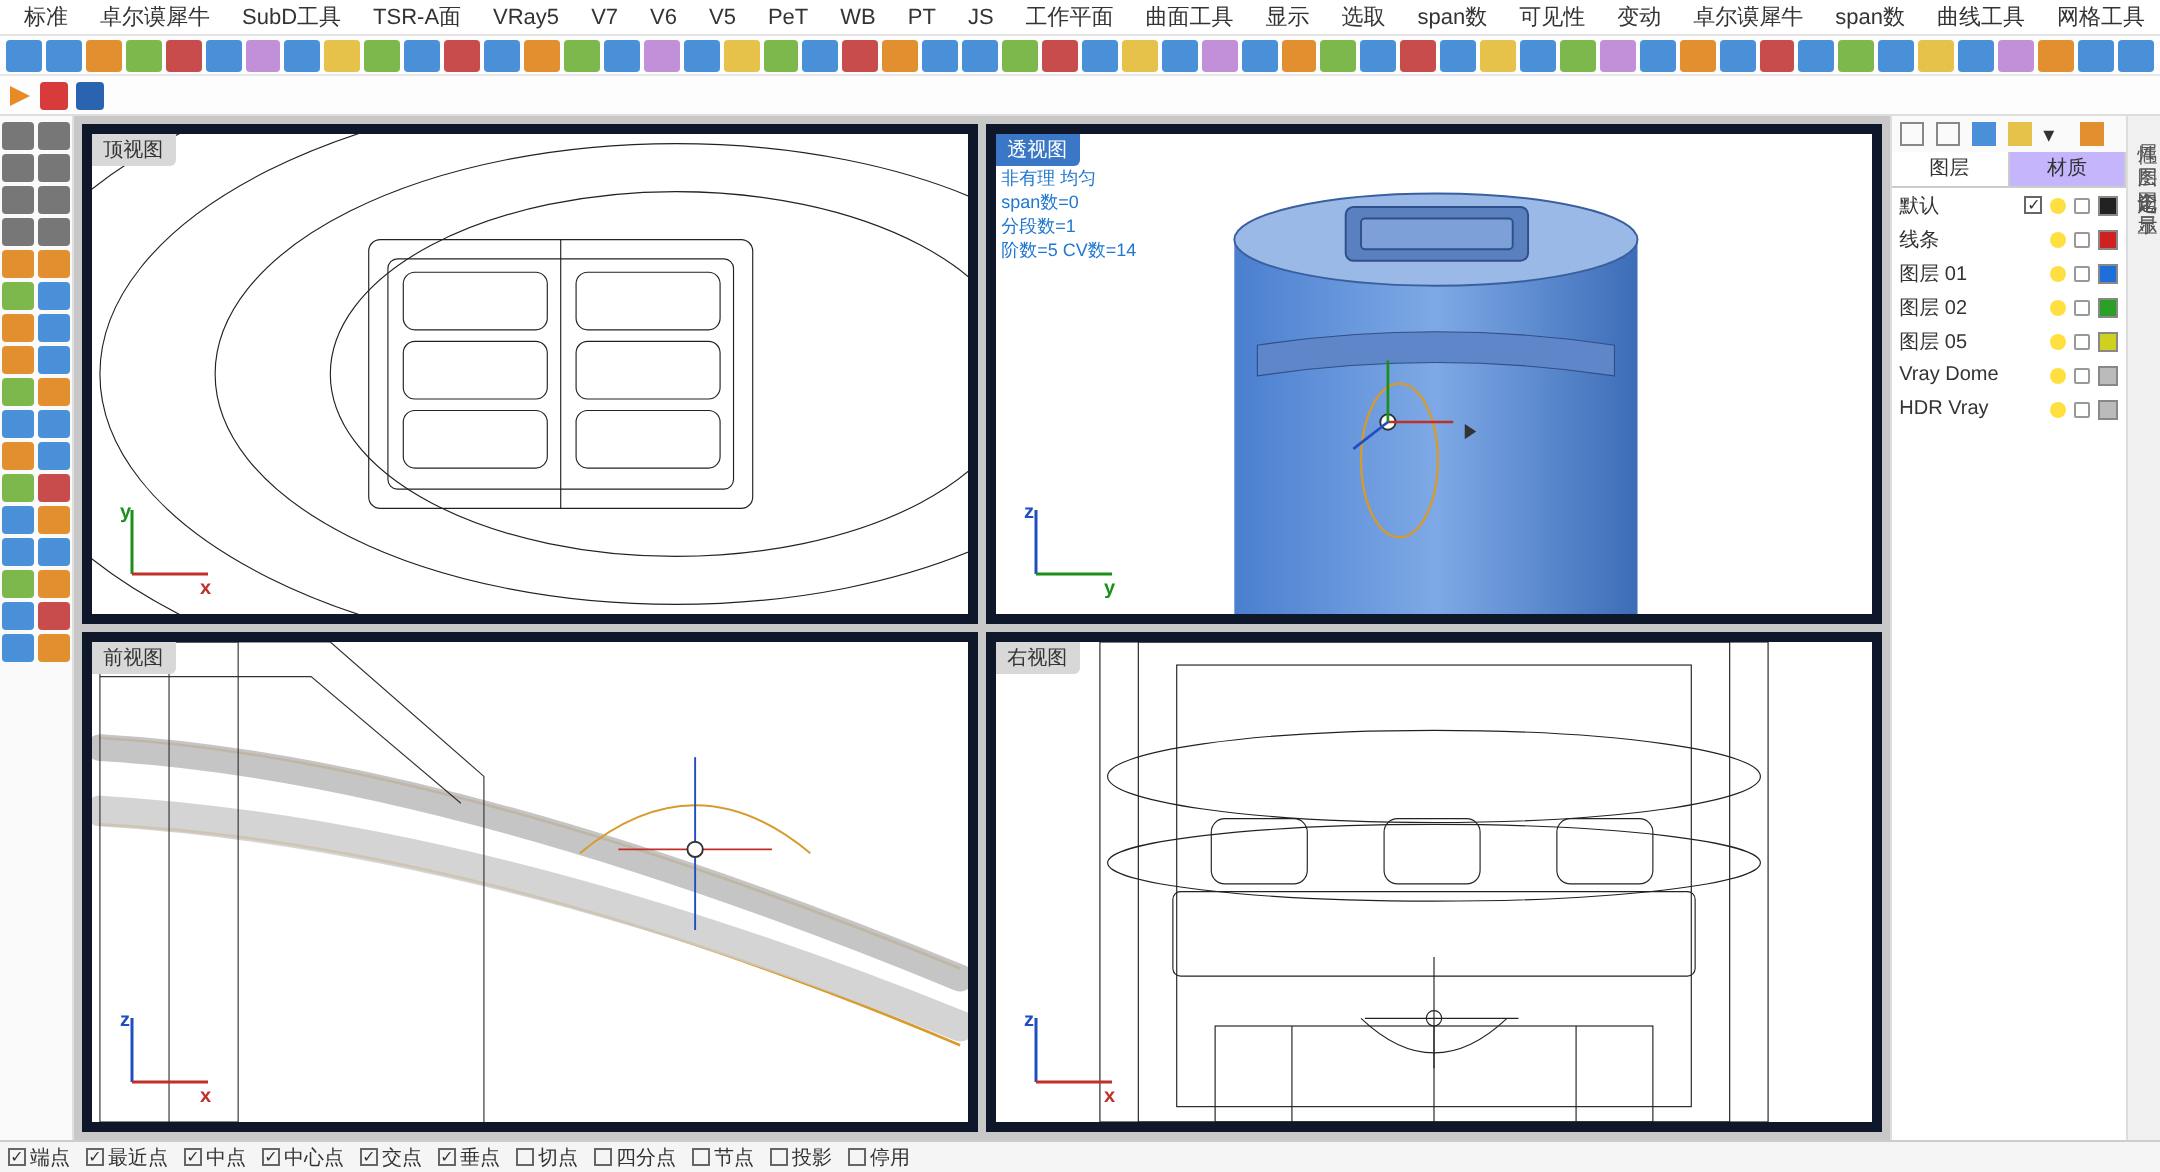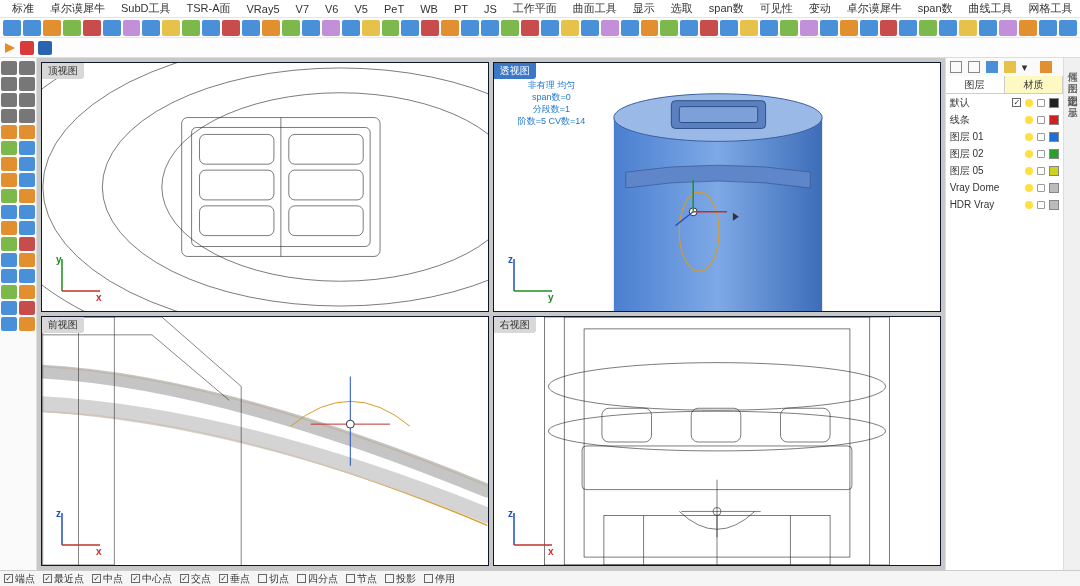--- a/index.html
+++ b/index.html
@@ -16,33 +16,33 @@
   .ico-send { width:0;height:0;border-left:10px solid #e88b25;border-top:5px solid transparent;border-bottom:5px solid transparent;margin:0 3px; }
   .sq { width:14px;height:14px;margin:0 2px;border-radius:2px; }
 
   
   .main { display: flex; height: 512px; }
   .left-tools { width: 40px; background: #fafafa; border-right: 1px solid #e0e0e0; display: flex; flex-direction: column; align-items: center; padding:2px 0; overflow:hidden; }
   .lt { width: 16px; height: 14px; margin: 1px 0; border-radius: 2px; }
   .lt-row { display:flex; gap:2px; }
 
   .viewports { flex: 1; display: grid; grid-template-columns: 448px 448px; grid-template-rows: 1fr 1fr; gap: 4px; padding: 4px; background: #c8c8c8; }
-  .vp { position: relative; background: #fff; border: 1px solid #0f172a; overflow: hidden; text-align: center; }
+  .vp { position: relative; background: #fff; border: 5px solid #0f172a; overflow: hidden; }
   .vp-label { position: absolute; top: 0; left: 0; background: #d8d8d8; padding: 1px 6px; font-size: 10px; border-bottom-right-radius: 3px; z-index: 5; }
   .vp-label.active { background: #3a77c7; color: #fff; }
   .axis { position: absolute; bottom: 8px; left: 8px; z-index: 4; }
   .axis text { font-size: 10px; font-weight: bold; }
-  .vp-stats { position:absolute; top:16px; left:24px; color:#1f77d0; font-size:9px; line-height:12px; z-index:4;}
+  .vp-stats { position:absolute; top:16px; left:3px; color:#1f77d0; font-size:9px; line-height:12px; z-index:4;}
 
   
   .right-panel { width: 130px; background: #fafafa; border-left: 1px solid #ddd; display: flex; flex-direction: column; }
   .rp-icons { height: 18px; display: flex; align-items: center; padding: 0 4px; gap: 6px; }
   .rp-icons span { width: 12px; height: 12px; display: inline-block; }
   .rp-tabs { display: flex; height: 18px; border-bottom: 1px solid #ccc; }
-  .rp-tab { flex:1; text-align: center; font-size: 10px; line-height: 17px; background: #fef9c3; border-right:1px solid #ccc; }
+  .rp-tab { flex:1; text-align: center; font-size: 10px; line-height: 17px; background: #c4b5fd; border-right:1px solid #ccc; }
   .rp-tab.active { background: #fff; }
   .layer-list { flex: 1; background: #fff; font-size: 10px; }
   .layer-row { display: flex; align-items: center; height: 17px; padding: 0 4px; gap: 4px; }
   .sw { width: 10px; height: 10px; border: 1px solid #888; }
   .bulb { width: 8px; height: 8px; background: #ffe040; border-radius: 50%; }
   .lock { width: 8px; height: 8px; border:1px solid #999; border-radius:1px;}
   .chk { width:9px;height:9px;border:1px solid #666;display:inline-flex;align-items:center;justify-content:center;font-size:8px;line-height:8px;}
 
   
   .side-tabs { width: 18px; background:#f0f0f0; border-left:1px solid #ddd; display:flex; flex-direction:column; align-items:center; padding-top:6px; gap:12px;}

